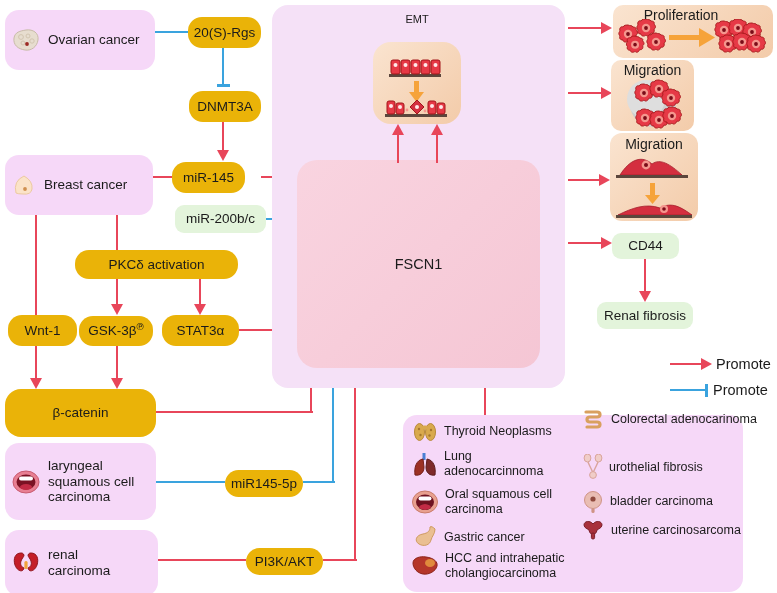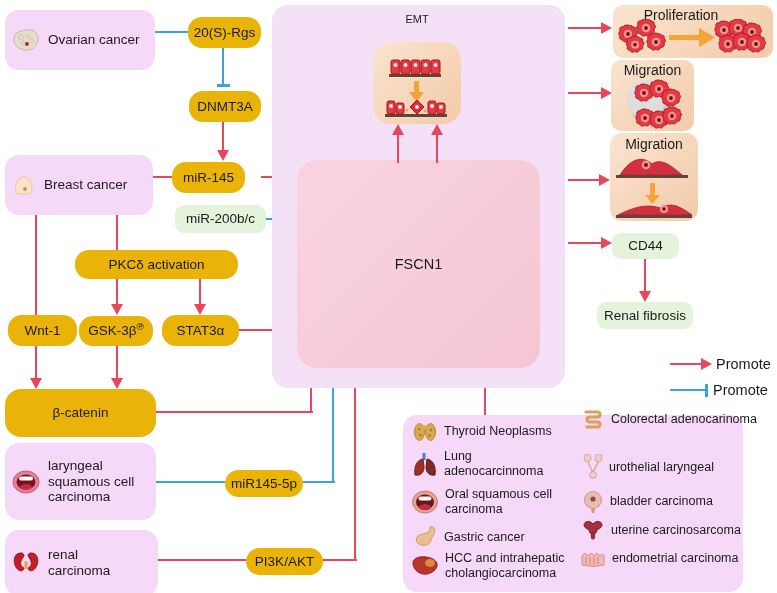--- a/index.html
+++ b/index.html
@@ -339,38 +339,31 @@
     </svg>
     <span class="plabel" style="width:156px">Colorectal adenocarinoma</span>
   </div>
   <div class="panel-row" style="left:583px;top:454px">
     <svg width="20" height="26" viewBox="0 0 20 26">
       <ellipse cx="4.5" cy="4" rx="3.4" ry="4" fill="#f0cdc8" stroke="#d9a49c"></ellipse>
       <ellipse cx="15.5" cy="4" rx="3.4" ry="4" fill="#f0cdc8" stroke="#d9a49c"></ellipse>
       <path d="M5 8 C7 13 9 16 10 19 M15 8 C13 13 11 16 10 19" stroke="#d9a49c" stroke-width="1.4" fill="none"></path>
       <circle cx="10" cy="21" r="3.4" fill="#f0cdc8" stroke="#d9a49c"></circle>
     </svg>
-    <span class="plabel" style="width:150px">urothelial laryngeal</span>
+    <span class="plabel" style="width:150px">urothelial fibrosis</span>
   </div>
   <div class="panel-row" style="left:582px;top:488px">
     <svg width="22" height="26" viewBox="0 0 22 26">
       <circle cx="11" cy="12" r="8.5" fill="#e9bdb3" stroke="#cf9486"></circle>
       <rect x="9.4" y="20" width="3.2" height="5" rx="1.5" fill="#cf9486"></rect>
       <circle cx="11" cy="11" r="2.6" fill="#8f4a3e"></circle>
     </svg>
     <span class="plabel" style="width:150px">bladder carcinoma</span>
   </div>
   <div class="panel-row" style="left:581px;top:518px">
     <svg width="24" height="24" viewBox="0 0 24 24">
       <path d="M12 6 C9 2 3 3 3 7 C3 10 7 11 8 12 C9 18 15 18 16 12 C17 11 21 10 21 7 C21 3 15 2 12 6 Z" fill="#a8303c" stroke="#7c1f2a"></path>
       <rect x="10.4" y="15" width="3.2" height="6" rx="1.5" fill="#a8303c" stroke="#7c1f2a"></rect>
     </svg>
     <span class="plabel" style="width:150px">uterine carcinosarcoma</span>
   </div>
-  <div class="panel-row" style="left:580px;top:548px">
-    <svg width="26" height="20" viewBox="0 0 26 20">
-      <path d="M2 8 Q5 3 8 8 Q11 3 14 8 Q17 3 20 8 Q23 4 24 8 L24 17 Q13 20 2 17 Z" fill="#f0b9b4" stroke="#d58f8c"></path>
-      <path d="M6 9 V16 M10 9 V17 M14 9 V17 M18 9 V16" stroke="#d58f8c" stroke-width="1.2"></path>
-    </svg>
-    <span class="plabel" style="width:150px">endometrial carcinoma</span>
-  </div>
 
 </div>
 
 </body></html>

